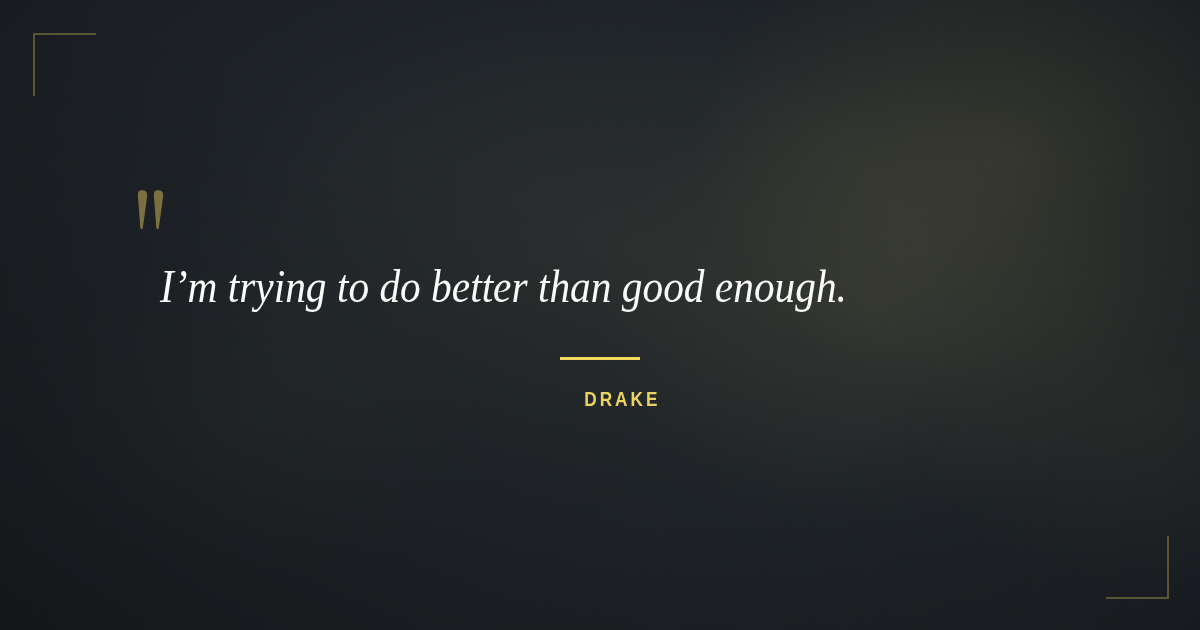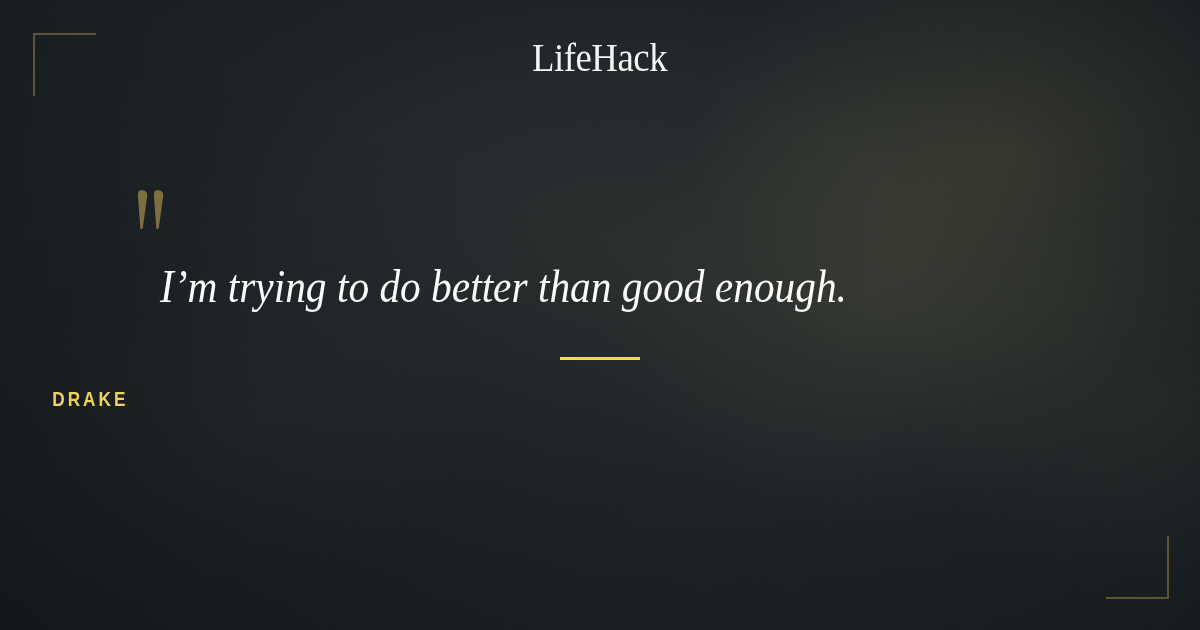--- a/index.html
+++ b/index.html
@@ -140,20 +140,21 @@
     top: 357px;
     width: 80px;
     height: 3px;
     background: #f2d95e;
   }
   .author-block {
     position: absolute;
     left: 0;
     right: 0;
     top: 388px;
+    text-align: center;
     padding-left: 44px;
   }
   .author-name {
     display: inline-block;
     font-family: "Liberation Sans", "DejaVu Sans", sans-serif;
     font-size: 21px;
     font-weight: 700;
     line-height: 1;
     color: #ecd35f;
     letter-spacing: 3.6px;
@@ -168,23 +169,20 @@
 
   <div class="bg-base"></div>
   <div class="bg-glow-warm-right"></div>
   <div class="bg-glow-center"></div>
   <div class="bg-vignette"></div>
   <div class="bg-noise"></div>
 
   <div class="corner corner-tl"></div>
   <div class="corner corner-br"></div>
 
-  <div class="brand">
-    <span class="brand-text">LifeHack</span>
-  </div>
 
   <div class="quote-mark">
     <svg viewBox="0 0 40 56" xmlns="http://www.w3.org/2000/svg" aria-hidden="true">
       <path d="M8.6 2.2 C12.6 2.2 14.6 4.2 14.2 8.0 L10.0 38.5 C9.8 40.3 9.2 41.2 8.4 41.2 C7.6 41.2 7.2 40.3 7.2 38.6 L5.0 8.2 C4.7 4.3 5.4 2.2 8.6 2.2 Z" fill="#7d7040"></path>
       <path d="M24.6 2.2 C28.6 2.2 30.6 4.2 30.2 8.0 L26.0 38.5 C25.8 40.3 25.2 41.2 24.4 41.2 C23.6 41.2 23.2 40.3 23.2 38.6 L21.0 8.2 C20.7 4.3 21.4 2.2 24.6 2.2 Z" fill="#7d7040"></path>
     </svg>
   </div>
 
   <div class="quote-block">
     <span class="quote-text">I’m trying to do better than good enough.</span>

